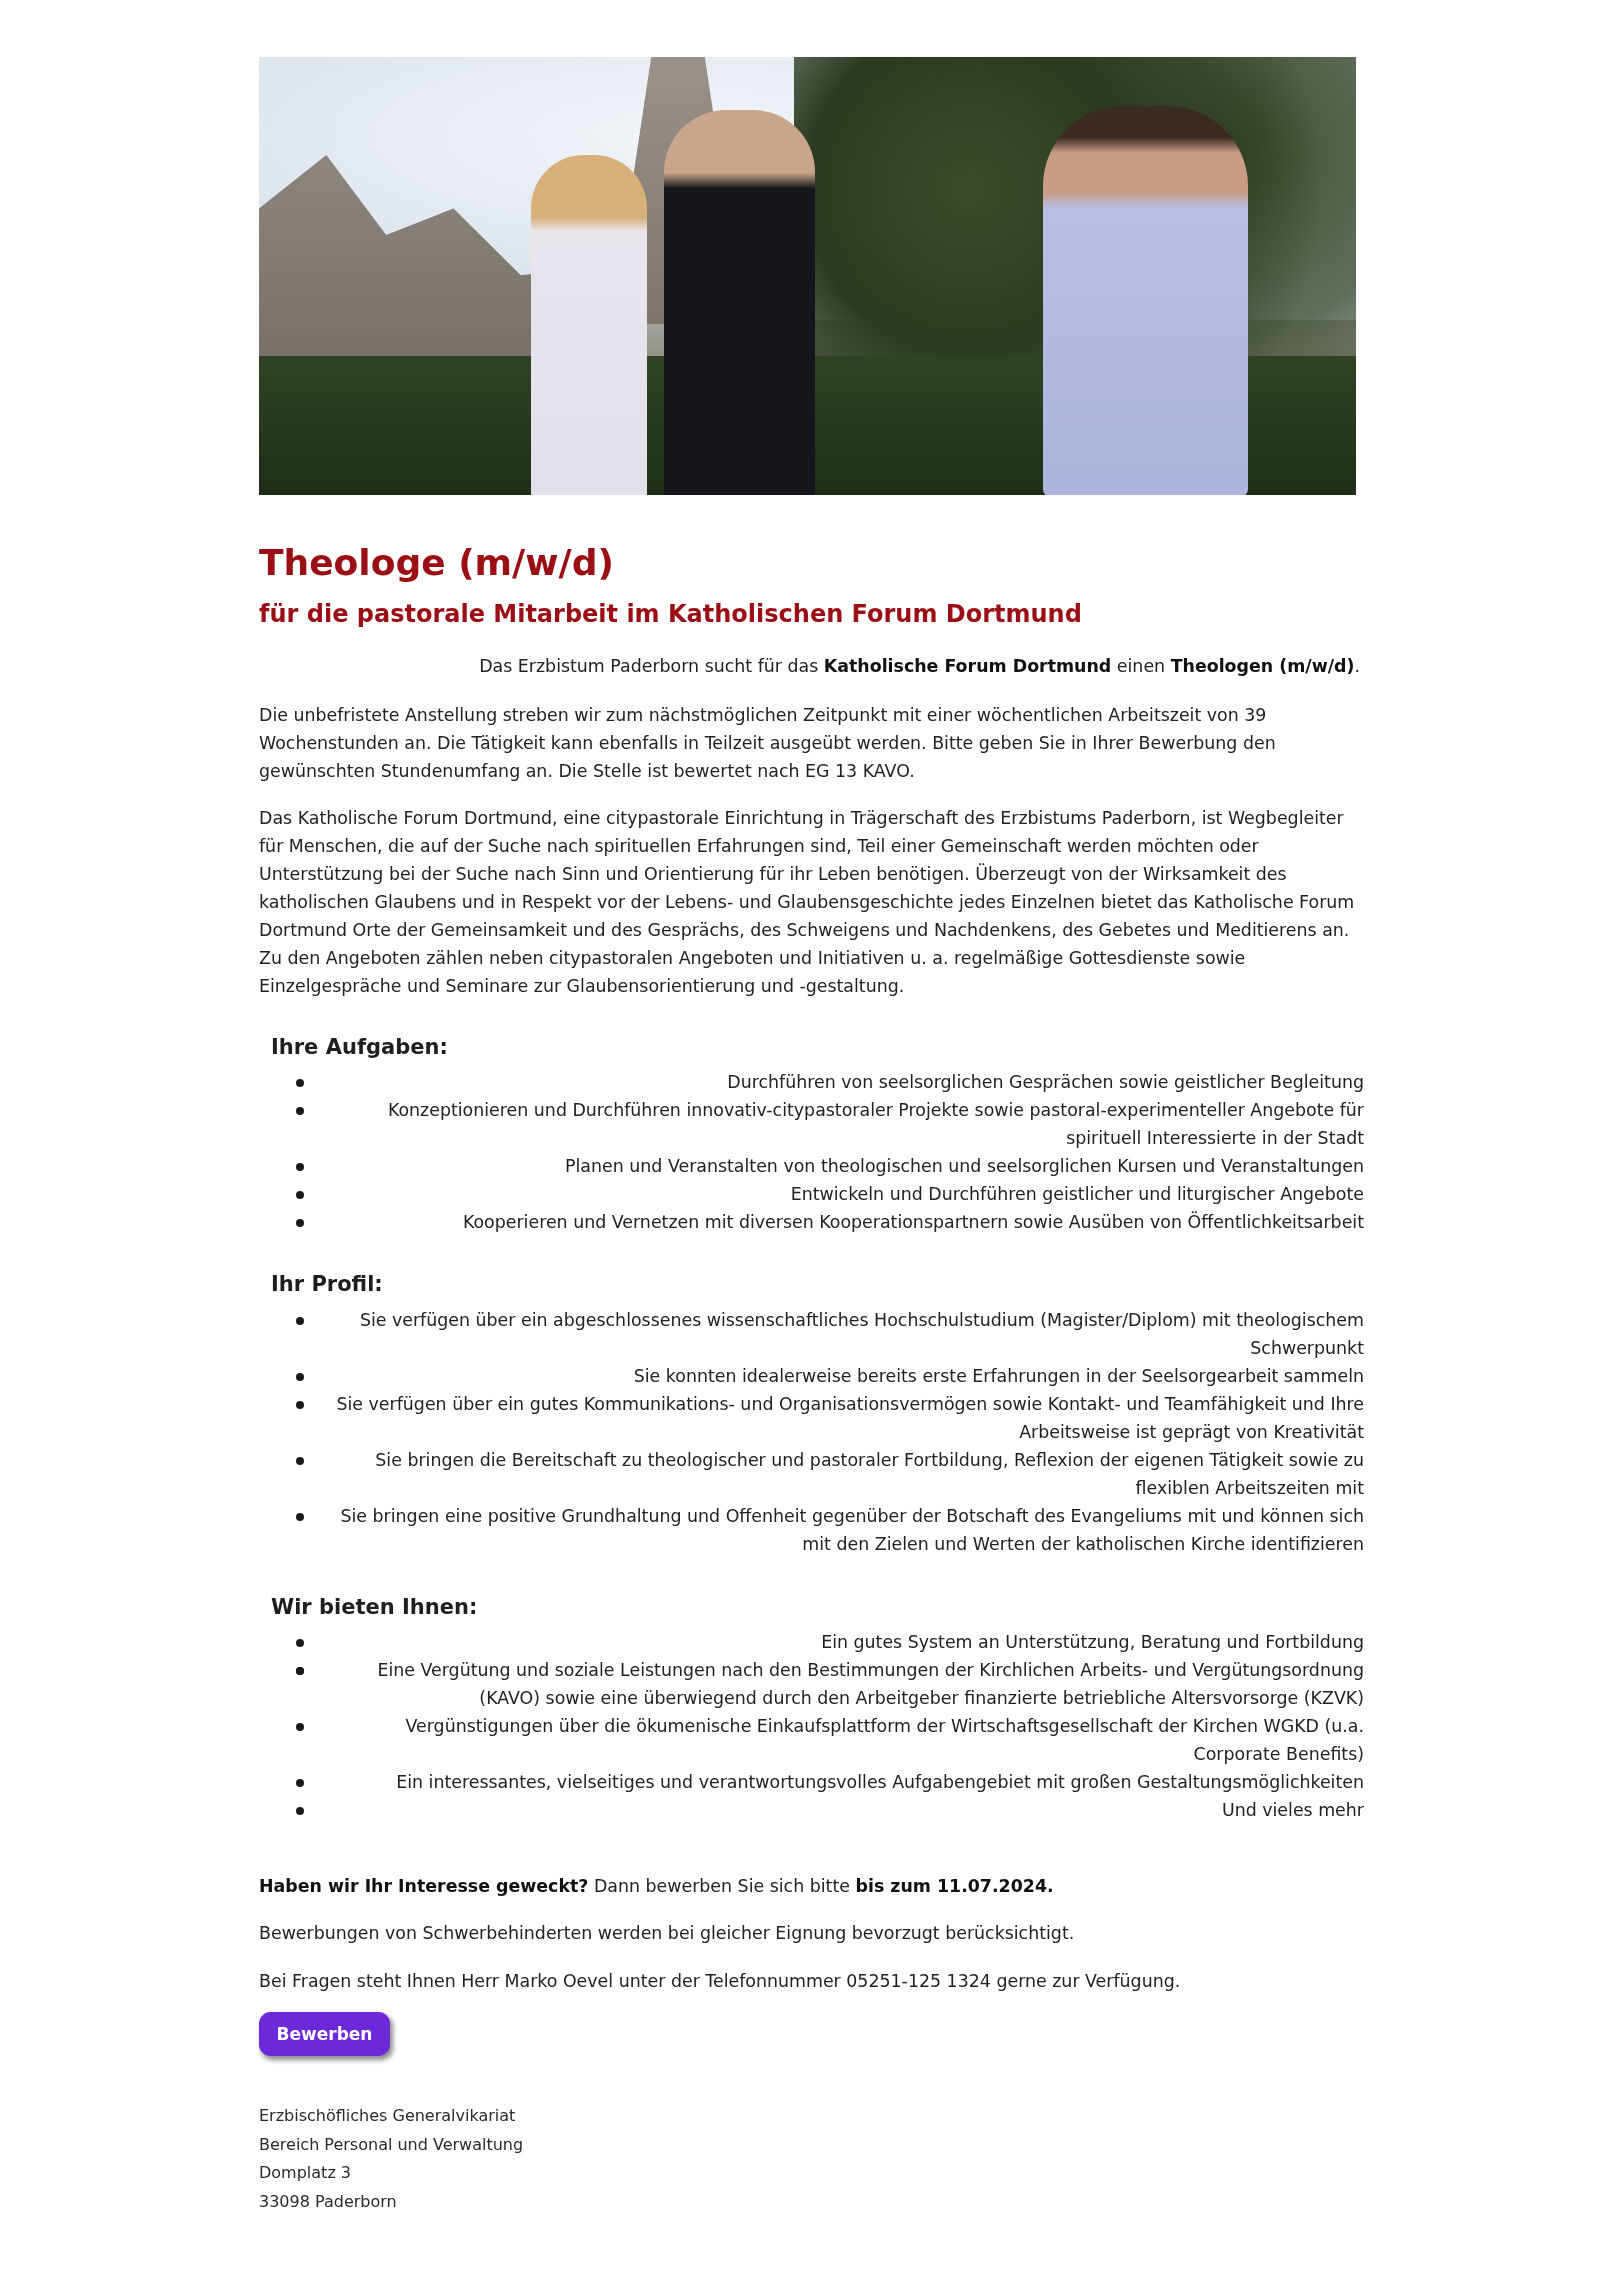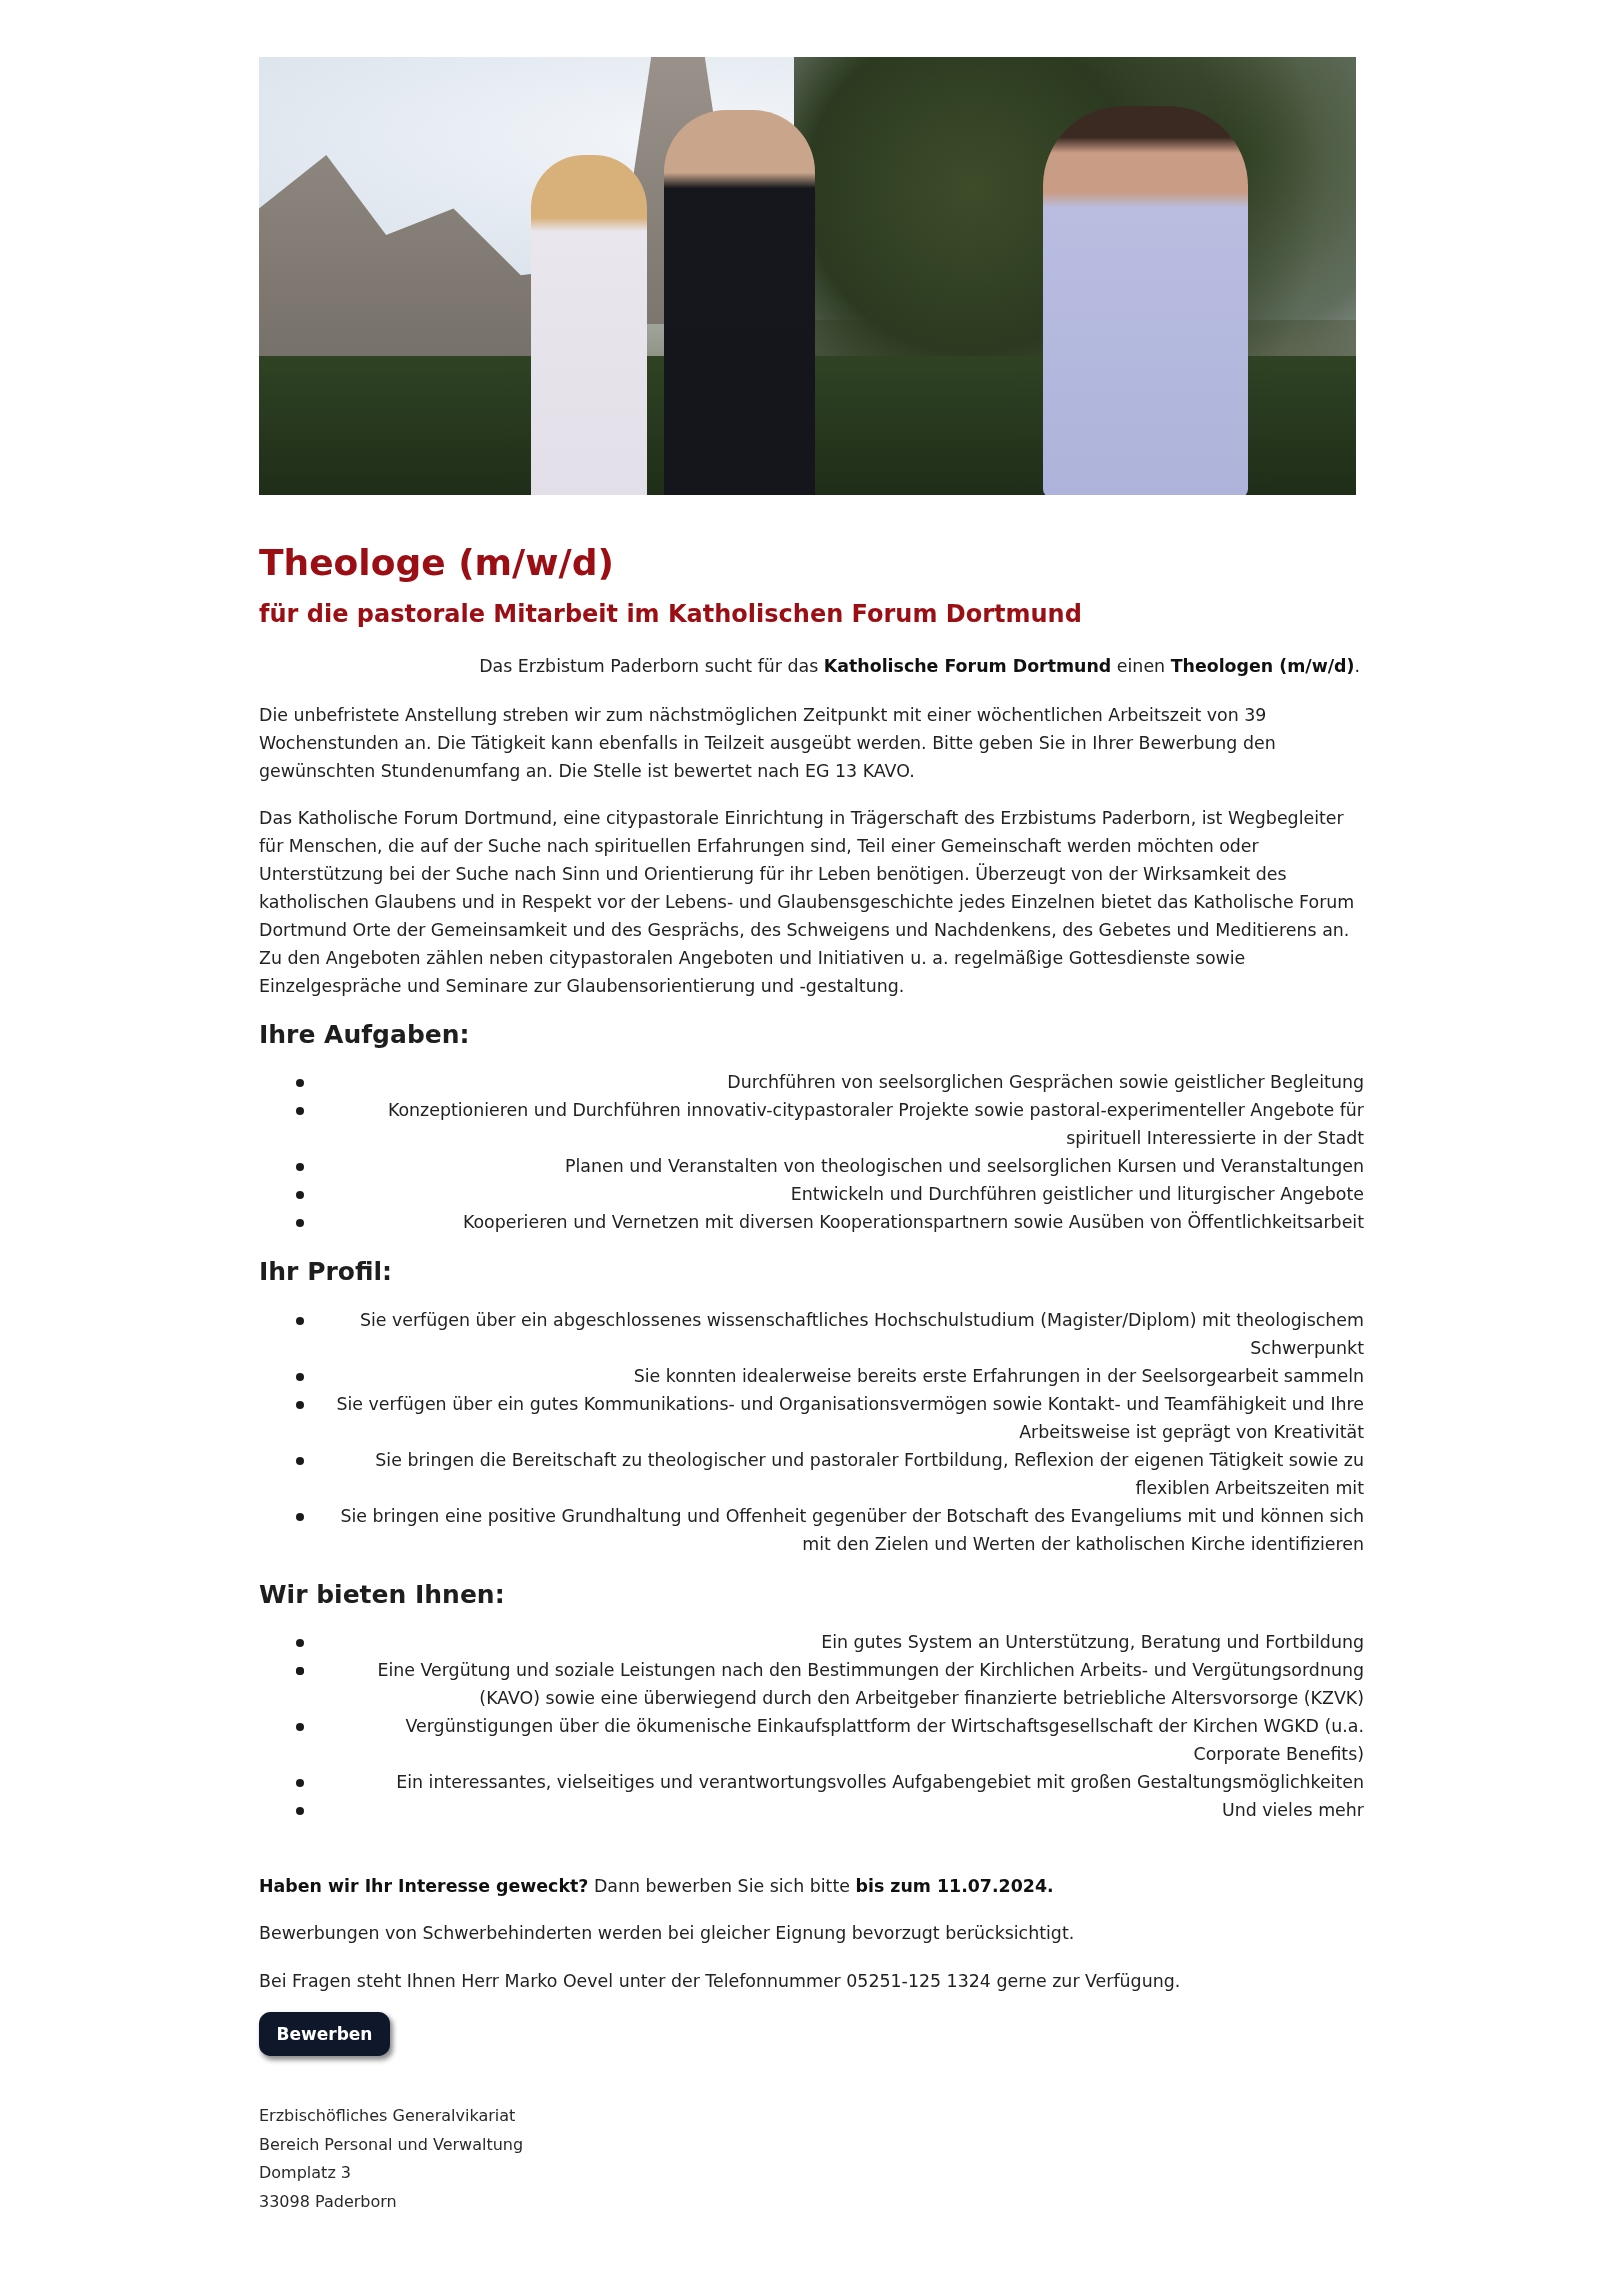--- a/index.html
+++ b/index.html
@@ -28,27 +28,27 @@
   .hero .p3 { position:absolute; left:784px; top:49px; width:205px; height:392px;
           background: linear-gradient(180deg,#3b2a22 0%,#3b2a22 8%,#c99c85 12%,#c99c85 22%,#b9bde0 26%,#aeb3db 100%); border-radius: 80px 80px 9px 9px; }
 
   .title { position: absolute; left: 0; top: 540px; margin: 0; font-size: 36px; font-weight: bold;
            color: #9b0e14; line-height: 46px; white-space: nowrap; }
   .subtitle { position: absolute; left: 0; top: 598px; margin: 0; font-size: 24px; color: #9b0e14;
               line-height: 32px; white-space: nowrap; }
 
   .txt { position: absolute; left: 0; width: 1101px; font-size: 17.4px; line-height: 28px; color: #222222; margin: 0; }
   .txt b { font-weight: bold; color: #111111; }
-  .h2 { position: absolute; left: 0; margin: 0; font-size: 25px; font-weight: bold; color: #1e1e1e; line-height: 28.5px; }
+  .h2 { position: absolute; left: 0; margin: 12px; font-size: 21px; font-weight: bold; color: #1e1e1e; line-height: 28.5px; }
   ul.bl { position: absolute; left: 0; width: 1105px; margin: 0; padding: 0; list-style: none; }
   ul.bl li { position: relative; padding-left: 63px; font-size: 17.4px; line-height: 28px; color: #222222; text-align: right; }
   ul.bl li .dot { position: absolute; left: 37px; top: 10.7px; width: 8px; height: 8px; border-radius: 50%; background: #1a1a1a; }
 
   .apply { position: absolute; left: 0; top: 2012px; width: 131px; height: 44px; border: none;
-           border-radius: 11.6px; background: #0f172a; color: #ffffff; font-family: "DejaVu Sans", sans-serif;
+           border-radius: 11.6px; background: #6d28d9; color: #ffffff; font-family: "DejaVu Sans", sans-serif;
            font-weight: bold; font-size: 17px; box-shadow: 2.7px 3.6px 5.3px rgba(0,0,0,0.45); cursor: pointer; padding: 0; }
 
   .addr { position: absolute; left: 0; top: 2102px; font-size: 16px; line-height: 28.5px; color: #2a2a2a; }
   .addr div { white-space: nowrap; }
 </style>
 </head>
 <body>
 
 <div class="page">
 

